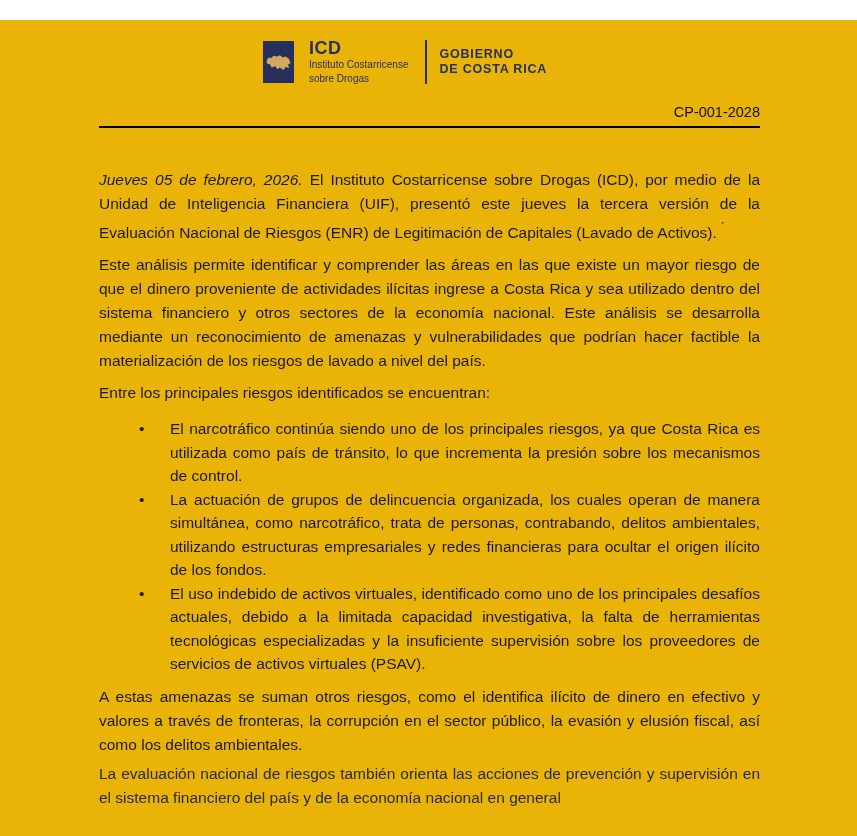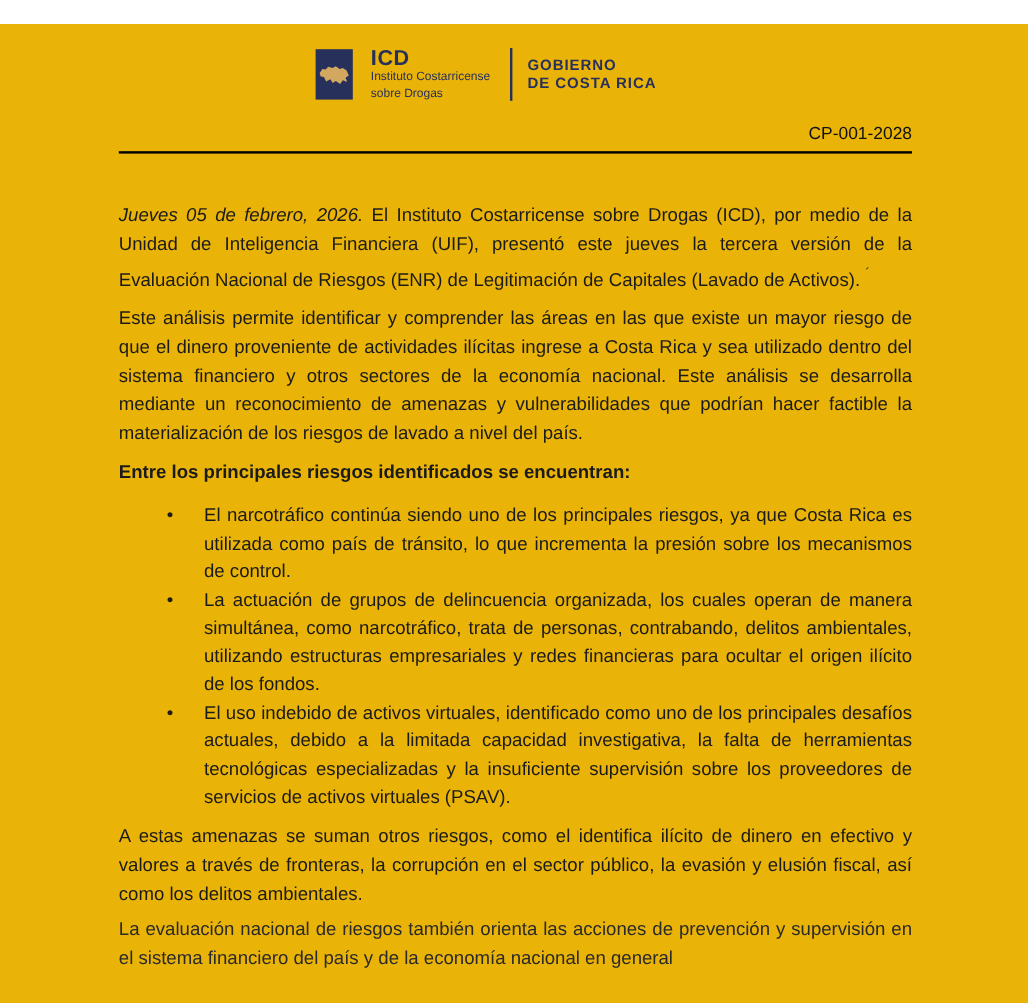--- a/index.html
+++ b/index.html
@@ -117,21 +117,21 @@
 
     <div class="ref-row">CP-001-2028</div>
 
     <div class="doc-title">
     </div>
 
     <p class="body-par par-intro"><span class="date-italic">Jueves 05 de febrero, 2026.</span><span> El Instituto Costarricense sobre Drogas (ICD), por medio de la Unidad de Inteligencia Financiera (UIF), presentó este jueves la tercera versión de la Evaluación Nacional de Riesgos (ENR) de Legitimación de Capitales (Lavado de Activos). </span><span class="fn-mark">´</span></p>
 
     <p class="body-par" style="margin-top:8px;">Este análisis permite identificar y comprender las áreas en las que existe un mayor riesgo de que el dinero proveniente de actividades ilícitas ingrese a Costa Rica y sea utilizado dentro del sistema financiero y otros sectores de la economía nacional. Este análisis se desarrolla mediante un reconocimiento de amenazas y vulnerabilidades que podrían hacer factible la materialización de los riesgos de lavado a nivel del país.</p>
 
-    <p class="body-par" style="margin-top:8px;font-weight:bold;">Entre los principales riesgos identificados se encuentran:</p>
+    <p class="body-par" style="margin-top:8px;">Entre los principales riesgos identificados se encuentran:</p>
 
     <ul class="risk-list">
       <li>El narcotráfico continúa siendo uno de los principales riesgos, ya que Costa Rica es utilizada como país de tránsito, lo que incrementa la presión sobre los mecanismos de control.</li>
       <li>La actuación de grupos de delincuencia organizada, los cuales operan de manera simultánea, como narcotráfico, trata de personas, contrabando, delitos ambientales, utilizando estructuras empresariales y redes financieras para ocultar el origen ilícito de los fondos.</li>
       <li>El uso indebido de activos virtuales, identificado como uno de los principales desafíos actuales, debido a la limitada capacidad investigativa, la falta de herramientas tecnológicas especializadas y la insuficiente supervisión sobre los proveedores de servicios de activos virtuales (PSAV).</li>
     </ul>
 
     <p class="body-par" style="margin-top:9px;">A estas amenazas se suman otros riesgos, como el identifica ilícito de dinero en efectivo y valores a través de fronteras, la corrupción en el sector público, la evasión y elusión fiscal, así como los delitos ambientales.</p>
 
     <p class="clipped-par">La evaluación nacional de riesgos también orienta las acciones de prevención y supervisión en el sistema financiero del país y de la economía nacional en general</p>

